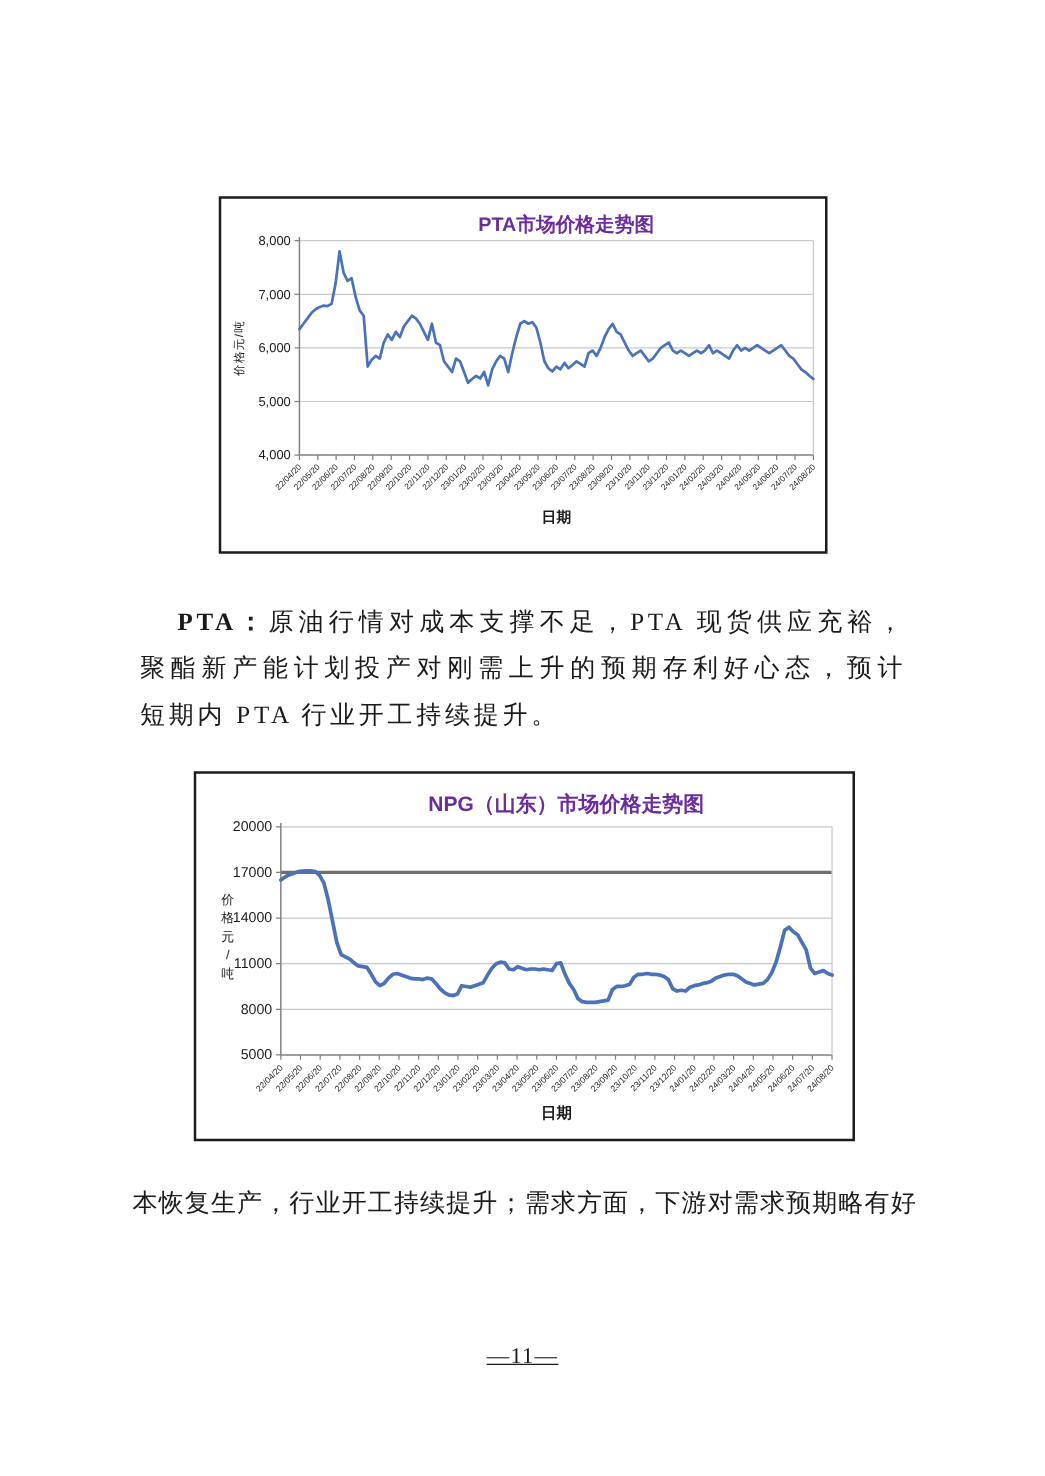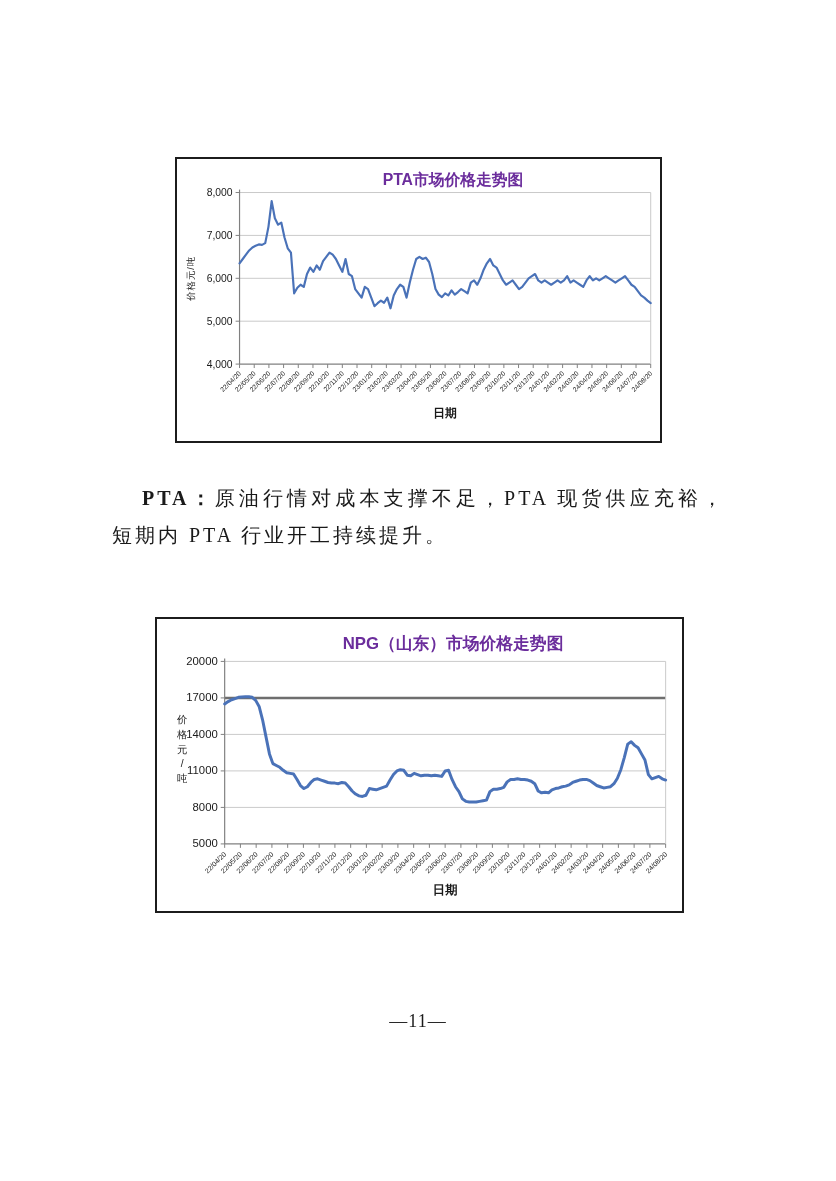--- a/index.html
+++ b/index.html
@@ -9,22 +9,22 @@
   .chart-frame.c1{left:175px;top:157px;width:487px;height:286px;}
   .chart-frame.c2{left:155px;top:617px;width:529px;height:296px;}
   .chart-frame svg{display:block;width:100%;height:100%;}
   .para{position:absolute;font-size:20px;line-height:37px;}
   .para1{left:112px;top:480px;width:613px;letter-spacing:3px;}
   .para2{left:106px;top:945px;width:627px;letter-spacing:0.5px;}
   .pline{white-space:nowrap;}
   .pline.j{white-space:normal;text-align:justify;text-align-last:justify;}
   .pline.first{padding-left:30px;box-sizing:border-box;}
   .para b{font-weight:bold;}
-  .pageno{position:absolute;left:0;top:1011px;width:100%;text-align:center;
-          font-size:18px;letter-spacing:1px;}
+  .pageno{position:absolute;left:0;top:1074px;width:100%;text-align:center;
+          font-size:18px;letter-spacing:1px;text-decoration:underline;}
 </style>
 </head>
 <body>
 
 <div class="page">
 
   <figure class="chart-frame c1">
     <svg viewBox="0 0 487 286">
         <g>
           <line x1="62" x2="479" y1="208" y2="208" stroke="#808080" stroke-width="1.2"></line>
@@ -109,20 +109,21 @@
         </g>
         <polyline points="62.00,105.77 65.26,101.42 68.52,97.08 71.77,92.73 75.03,89.68 78.29,87.94 81.55,86.64 84.80,87.07 88.06,85.33 91.32,68.80 94.58,42.70 97.84,60.10 101.09,66.63 104.35,64.45 107.61,79.67 110.87,90.55 114.13,94.90 117.38,136.23 120.64,130.57 123.90,127.52 127.16,129.70 130.41,116.65 133.67,110.13 136.93,114.48 140.19,107.95 143.45,112.30 146.70,103.60 149.96,99.25 153.22,94.90 156.48,97.08 159.73,101.42 162.99,107.95 166.25,114.48 169.51,101.42 172.77,116.65 176.02,118.83 179.28,131.88 182.54,136.23 185.80,140.57 189.05,129.70 192.31,131.88 195.57,140.57 198.83,149.28 202.09,146.23 205.34,143.62 208.60,145.80 211.86,140.57 215.12,151.45 218.38,138.40 221.63,131.88 224.89,127.52 228.15,129.70 231.41,140.57 234.66,125.35 237.92,112.30 241.18,101.42 244.44,99.25 247.70,101.42 250.95,100.12 254.21,104.47 257.47,116.65 260.73,131.88 263.98,137.53 267.24,140.14 270.50,136.23 273.76,138.40 277.02,133.18 280.27,137.53 283.53,134.92 286.79,131.88 290.05,134.05 293.30,136.23 296.56,125.35 299.82,123.17 303.08,127.52 306.34,121.00 309.59,112.30 312.85,105.77 316.11,101.42 319.37,107.95 322.63,110.13 325.88,116.65 329.14,123.17 332.40,127.52 335.66,125.35 338.91,123.17 342.17,127.52 345.43,131.88 348.69,129.70 351.95,125.35 355.20,121.00 358.46,118.83 361.72,116.65 364.98,123.17 368.23,125.35 371.49,123.17 374.75,125.35 378.01,127.52 381.27,125.35 384.52,123.17 387.78,125.35 391.04,123.17 394.30,118.83 397.55,125.35 400.81,123.17 404.07,125.35 407.33,127.52 410.59,129.70 413.84,123.17 417.10,118.83 420.36,123.17 423.62,121.00 426.88,123.17 430.13,121.00 433.39,118.83 436.65,121.00 439.91,123.17 443.16,125.35 446.42,123.17 449.68,121.00 452.94,118.83 456.20,123.17 459.45,127.52 462.71,129.70 465.97,134.05 469.23,138.40 472.48,140.57 475.74,143.62 479.00,146.23" fill="none" stroke="#4a72b8" stroke-width="2.2" stroke-linejoin="round" stroke-linecap="round"></polyline>
         <text x="278.5" y="26" text-anchor="middle" font-size="16" font-weight="bold" font-family="&quot;Liberation Sans&quot;,&quot;DejaVu Sans&quot;,sans-serif" fill="#6b2d9c">PTA市场价格走势图</text>
         <text transform="translate(16,121) rotate(-90)" text-anchor="middle" font-size="9.5" font-family="&quot;Liberation Sans&quot;,&quot;DejaVu Sans&quot;,sans-serif" fill="#1a1a1a" letter-spacing="1">价格元/吨</text>
         <text x="270.5" y="262" text-anchor="middle" font-size="12" font-weight="bold" font-family="&quot;Liberation Sans&quot;,&quot;DejaVu Sans&quot;,sans-serif" fill="#1a1a1a">日期</text>
       </svg>
   </figure>
 
   <div class="para para1">
     <div class="pline j first"><b>PTA：</b><span>原油行情对成本支撑不足，PTA 现货供应充裕，</span></div>
+    <div class="pline j">聚酯新产能计划投产对刚需上升的预期存利好心态，预计</div>
     <div class="pline">短期内 PTA 行业开工持续提升。</div>
   </div>
 
   <figure class="chart-frame c2">
     <svg viewBox="0 0 529 296">
         <g>
           <line x1="67" x2="514" y1="228" y2="228" stroke="#808080" stroke-width="1.2"></line>
           <line x1="67" x2="514" y1="191" y2="191" stroke="#c9c9c9" stroke-width="1"></line>
           <line x1="67" x2="514" y1="154" y2="154" stroke="#c9c9c9" stroke-width="1"></line>
           <line x1="67" x2="514" y1="117" y2="117" stroke="#c9c9c9" stroke-width="1"></line>
@@ -210,17 +211,18 @@
         <text x="24" y="105.5" text-anchor="middle" font-size="10.5" font-family="&quot;Liberation Sans&quot;,&quot;DejaVu Sans&quot;,sans-serif" fill="#1a1a1a">价</text>
         <text x="24" y="120.5" text-anchor="middle" font-size="10.5" font-family="&quot;Liberation Sans&quot;,&quot;DejaVu Sans&quot;,sans-serif" fill="#1a1a1a">格</text>
         <text x="24" y="135.5" text-anchor="middle" font-size="10.5" font-family="&quot;Liberation Sans&quot;,&quot;DejaVu Sans&quot;,sans-serif" fill="#1a1a1a">元</text>
         <text x="24" y="150.5" text-anchor="middle" font-size="10.5" font-family="&quot;Liberation Sans&quot;,&quot;DejaVu Sans&quot;,sans-serif" fill="#1a1a1a">/</text>
         <text x="24" y="165.5" text-anchor="middle" font-size="10.5" font-family="&quot;Liberation Sans&quot;,&quot;DejaVu Sans&quot;,sans-serif" fill="#1a1a1a">吨</text>
         <text x="290.5" y="279" text-anchor="middle" font-size="12.5" font-weight="bold" font-family="&quot;Liberation Sans&quot;,&quot;DejaVu Sans&quot;,sans-serif" fill="#1a1a1a">日期</text>
       </svg>
   </figure>
 
   <div class="para para2">
+    <div class="pline j">本恢复生产，行业开工持续提升；需求方面，下游对需求预期略有好</div>
   </div>
 
   <div class="pageno">—11—</div>
 
 </div>
 
 </body></html>

